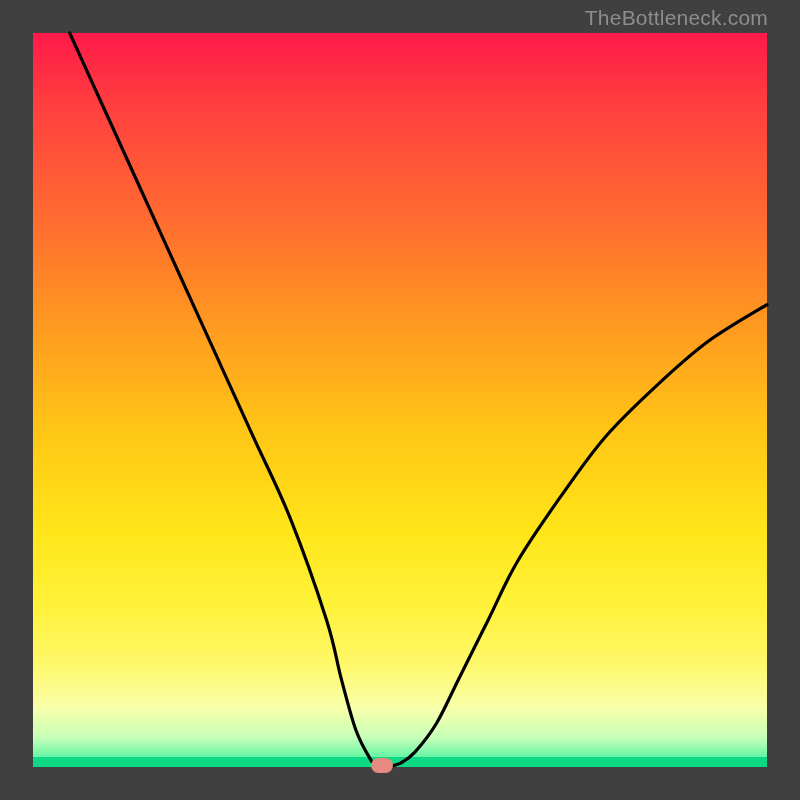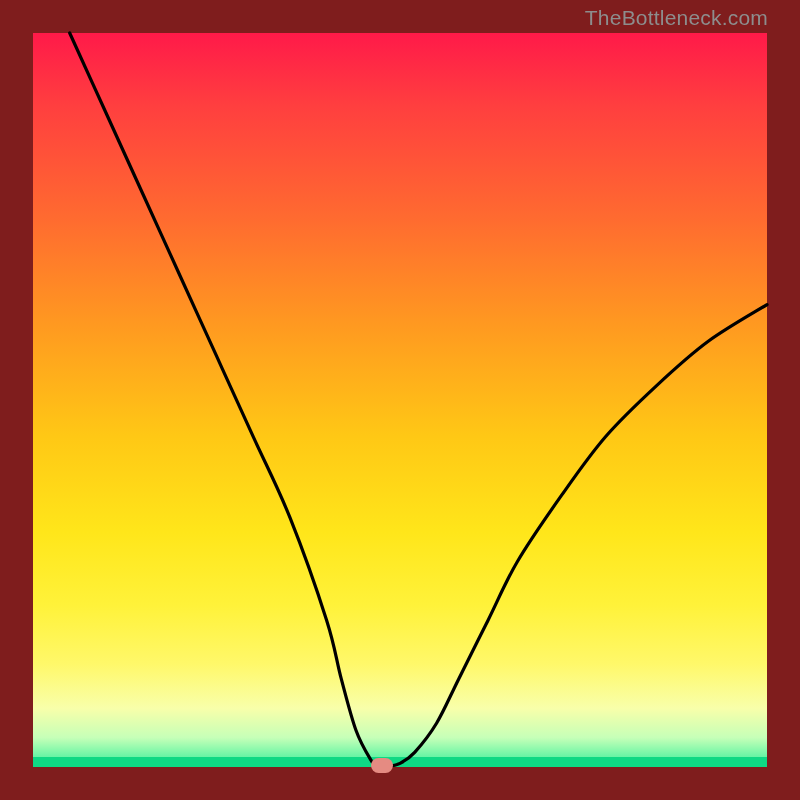--- a/index.html
+++ b/index.html
@@ -10,21 +10,21 @@
     background: #000;
     overflow: hidden;
     font-family: Arial, Helvetica, sans-serif;
   }
   .frame {
     position: absolute;
     left: 0;
     top: 0;
     width: 800px;
     height: 800px;
-    background: #7f1d1d;
+    background: #404040;
     text-decoration: underline;
   }
   .plot {
     position: absolute;
     left: 33px;
     top: 33px;
     width: 734px;
     height: 734px;
     background: linear-gradient(to bottom,
       #ff1a49 0%,

